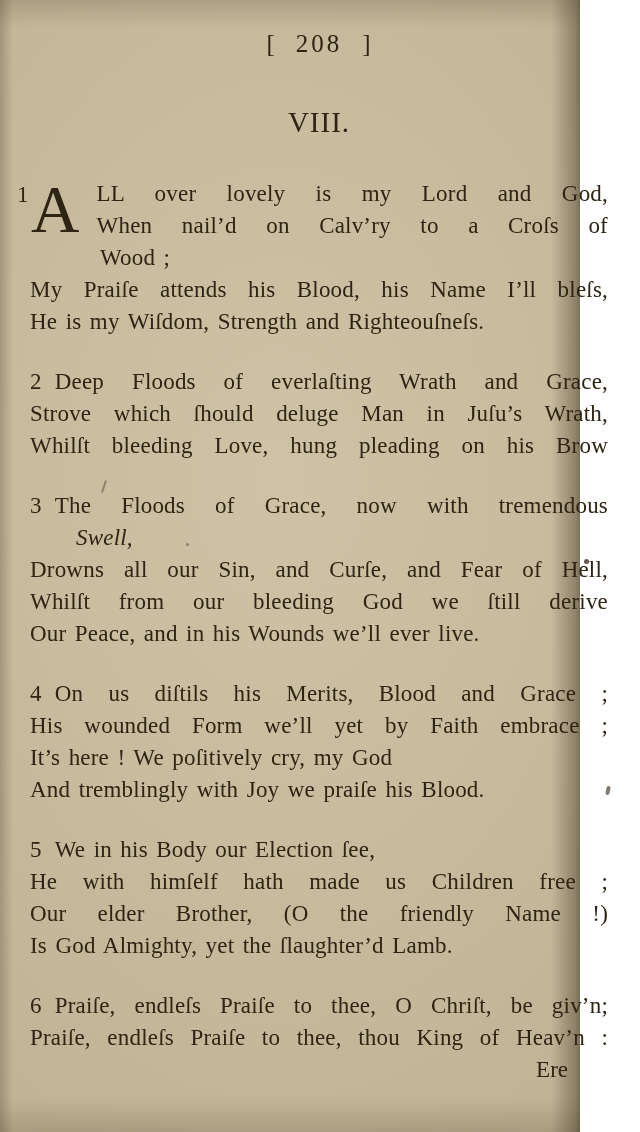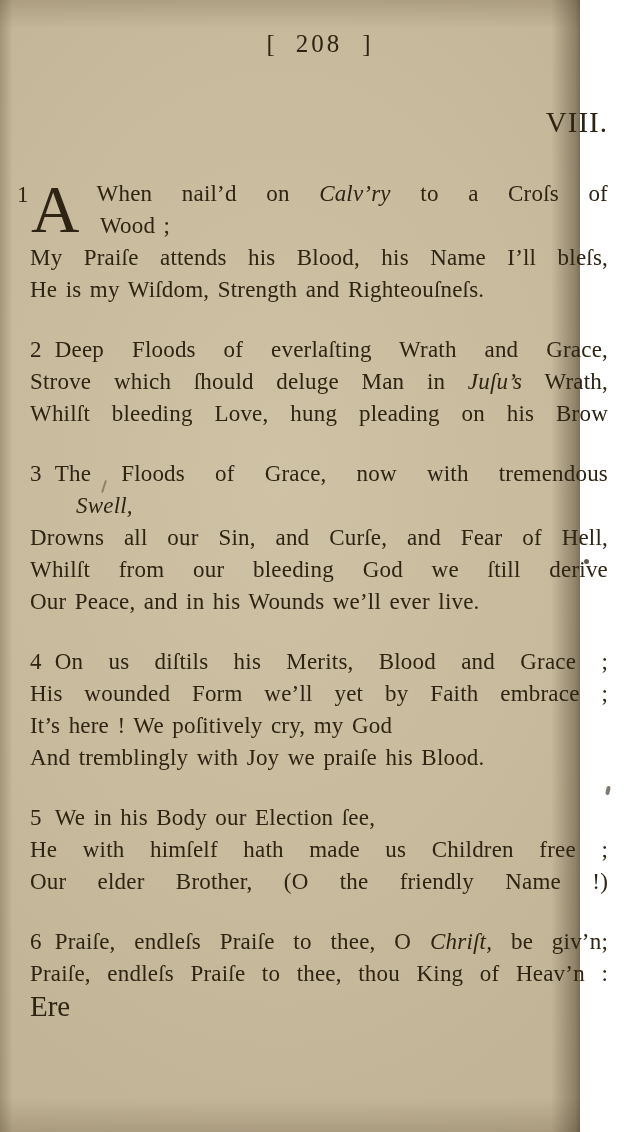--- a/index.html
+++ b/index.html
@@ -14,33 +14,33 @@
       linear-gradient(90deg, rgba(74,60,38,.28) 0%, rgba(74,60,38,0) 2.2%, rgba(74,60,38,0) 95%, rgba(56,44,26,.38) 99.2%, rgba(30,22,10,.45) 100%),
       linear-gradient(180deg, rgba(84,68,44,.22) 0%, rgba(84,68,44,0) 2.5%, rgba(84,68,44,0) 97%, rgba(84,68,44,.22) 100%),
       radial-gradient(ellipse 120% 90% at 48% 42%, rgba(255,248,225,.10) 0%, rgba(120,100,65,.10) 75%, rgba(90,72,44,.22) 100%),
       var(--paper, #c9bc9f);
   }
   #content { position: absolute; left: 30px; top: 28px; width: 578px; }
 
   .header-line { text-align: center; font-size: 25px; line-height: 32px; letter-spacing: 1px; }
   .header-line .pagenum { display: inline-block; margin: 0 20px; letter-spacing: 3px; }
 
-  .section-title { text-align: right; font-size: 29px; line-height: 32px; margin-top: 46px; letter-spacing: 1px; }
+  .section-title { text-align: center; font-size: 29px; line-height: 32px; margin-top: 46px; letter-spacing: 1px; }
 
   #verses { margin-top: 40px; font-size: 23px; line-height: 32px; word-spacing: 2.5px; letter-spacing: .2px; }
   .verse { position: relative; margin-top: 28px; }
   .verse:first-child { margin-top: 0; }
   .vline { min-height: 32px; }
   .vline.just { text-align: justify; text-align-last: justify; }
   .vnum-inline { display: inline-block; margin-right: 13px; }
   .margin-num { position: absolute; left: -13px; top: 1px; }
   .dropcap { float: left; font-size: 67px; line-height: 56px; padding: 3px 17px 5px 1px; }
-  .seg.it { font-style: italic; }
+  .seg.it { }
 
-  .catchword-line { text-align: left; padding-right: 40px; font-size: 29px; line-height: 32px; }
+  .catchword-line { text-align: right; padding-right: 40px; font-size: 23px; line-height: 32px; }
 
   .speck { position: absolute; background: rgba(45,33,16,.75); }
   .s1 { left: 584px; top: 559px; width: 5px; height: 5px; border-radius: 50%; }
   .s2 { left: 606px; top: 786px; width: 4px; height: 9px; border-radius: 2px; transform: rotate(12deg); opacity: .8; }
   .s3 { left: 103px; top: 480px; width: 2px; height: 13px; border-radius: 1px; transform: rotate(18deg); opacity: .5; }
   .s4 { left: 186px; top: 543px; width: 3px; height: 3px; border-radius: 50%; opacity: .55; }
 </style>
 </head>
 <body>
 
@@ -48,20 +48,21 @@
   <div id="content">
 
     <div class="header-line"><span class="bracket">[</span><span class="pagenum">208</span><span class="bracket">]</span></div>
 
     <div class="section-title">VIII.</div>
 
     <div id="verses">
         <div class="verse">
           <span class="margin-num">1</span>
           <span class="dropcap">A</span>
+          <div class="vline just"><span class="seg">LL over lovely is my Lord and God,</span></div>
           <div class="vline just"><span class="seg">When nail’d on </span><span class="seg it">Calv’ry</span><span class="seg"> to a Croſs of</span></div>
           <div class="vline" style="padding-left: 70px;"><span class="seg">Wood ;</span></div>
           <div class="vline just"><span class="seg">My Praiſe attends his Blood, his Name I’ll bleſs,</span></div>
           <div class="vline"><span class="seg">He is my Wiſdom, Strength and Righteouſneſs.</span></div>
         </div>
         <div class="verse">
           <div class="vline just"><span class="vnum-inline">2</span><span class="seg">Deep Floods of everlaſting Wrath and Grace,</span></div>
           <div class="vline just"><span class="seg">Strove which ſhould deluge Man in </span><span class="seg it">Juſu’s</span><span class="seg"> Wrath,</span></div>
           <div class="vline just"><span class="seg">Whilſt bleeding Love, hung pleading on his Brow</span></div>
         </div>
@@ -75,20 +76,21 @@
         <div class="verse">
           <div class="vline just"><span class="vnum-inline">4</span><span class="seg">On us diſtils his Merits, Blood and Grace ;</span></div>
           <div class="vline just"><span class="seg">His wounded Form we’ll yet by Faith embrace ;</span></div>
           <div class="vline"><span class="seg">It’s here ! We poſitively cry, my God</span></div>
           <div class="vline"><span class="seg">And tremblingly with Joy we praiſe his Blood.</span></div>
         </div>
         <div class="verse">
           <div class="vline"><span class="vnum-inline">5</span><span class="seg">We in his Body our Election ſee,</span></div>
           <div class="vline just"><span class="seg">He with himſelf hath made us Children free ;</span></div>
           <div class="vline just"><span class="seg">Our elder Brother, (O the friendly Name !)</span></div>
+          <div class="vline"><span class="seg">Is God Almighty, yet the ſlaughter’d Lamb.</span></div>
         </div>
         <div class="verse">
           <div class="vline just"><span class="vnum-inline">6</span><span class="seg">Praiſe, endleſs Praiſe to thee, O </span><span class="seg it">Chriſt,</span><span class="seg"> be giv’n;</span></div>
           <div class="vline just"><span class="seg">Praiſe, endleſs Praiſe to thee, thou King of Heav’n :</span></div>
         </div>
       </div>
 
     <div class="catchword-line"><span>Ere</span></div>
 
   </div>

